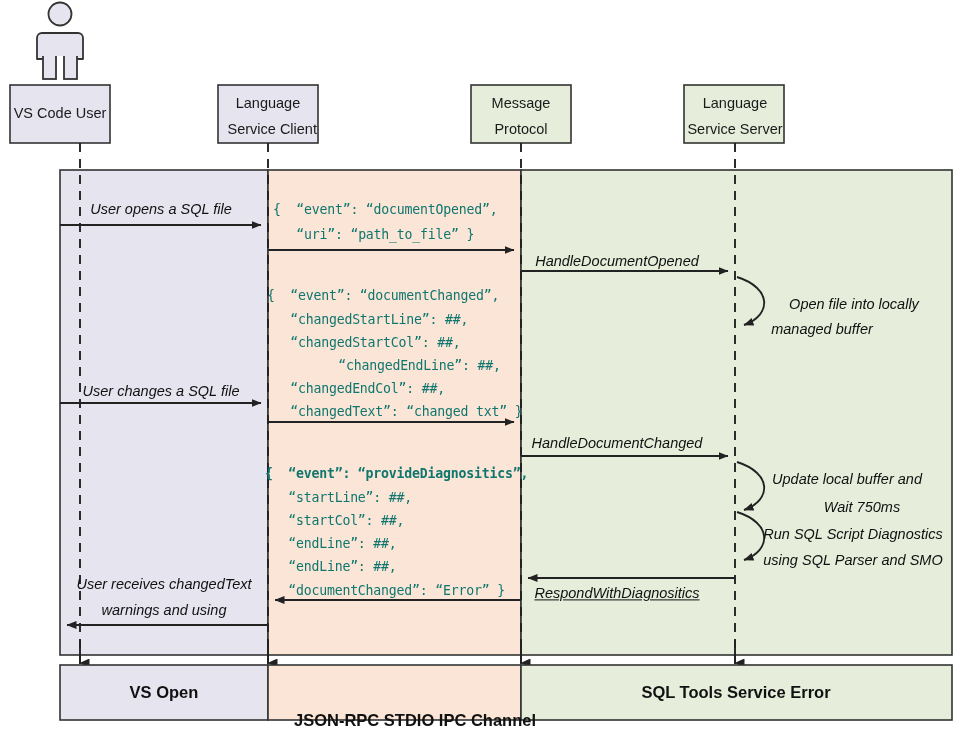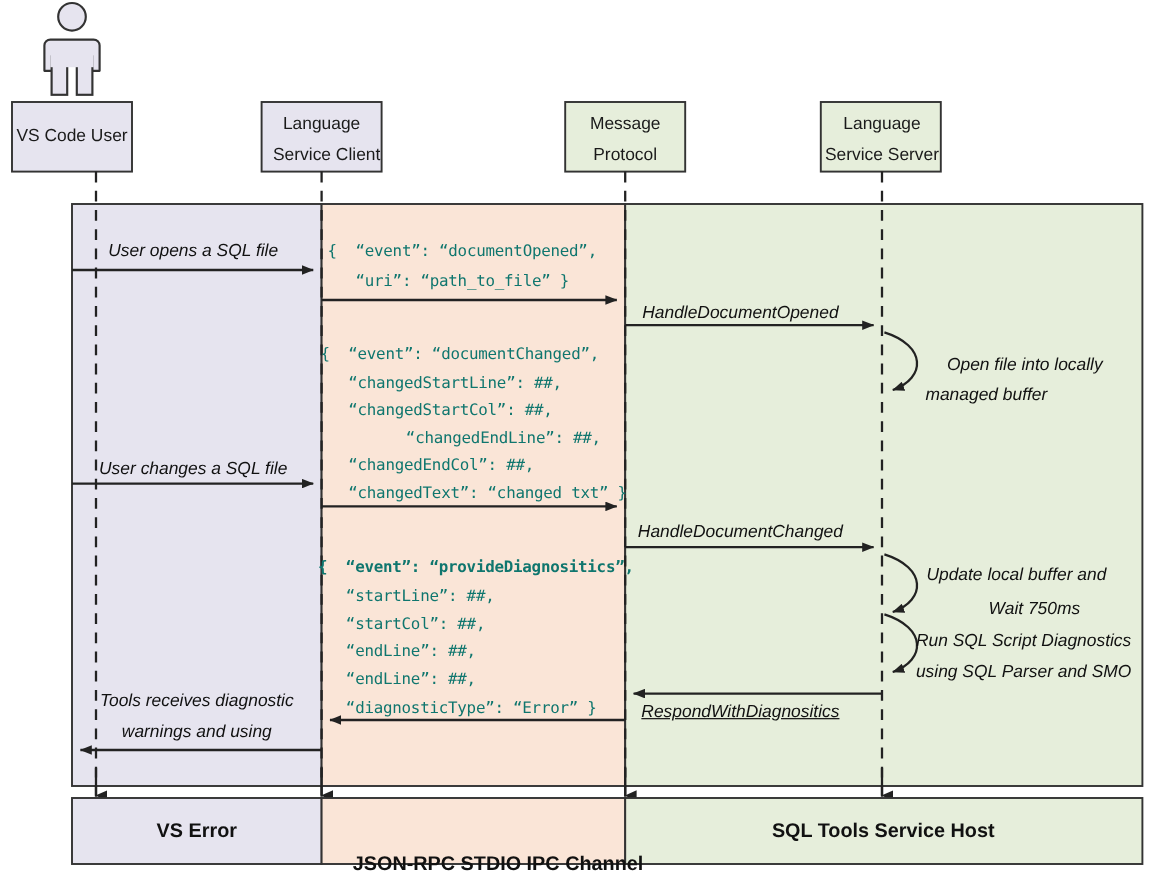--- a/index.html
+++ b/index.html
@@ -147,21 +147,21 @@
   <div class="txt msg-label centered" style="left:161px; top:210px; width:200px;">User opens a SQL file</div>
 
   <div class="txt msg-label centered" style="left:617px; top:262px; width:210px;">HandleDocumentOpened</div>
 
   <div class="txt msg-label centered" style="left:161px; top:392px; width:210px;">User changes a SQL file</div>
 
   <div class="txt msg-label centered" style="left:617px; top:444px; width:220px;">HandleDocumentChanged</div>
 
   <div class="txt msg-label centered" style="left:617px; top:594px; width:230px;text-decoration:underline;">RespondWithDiagnositics</div>
 
-  <div class="txt msg-label centered" style="left:164px; top:585px; width:215px;">Tools receives diagnostic</div>
+  <div class="txt msg-label centered" style="left:164px; top:585px; width:215px;">User receives changedText</div>
   <div class="txt msg-label centered" style="left:164px; top:611px; width:215px;">warnings and using</div>
 
   <div class="txt msg-label centered" style="left:854px; top:305px; width:220px;">Open file into locally</div>
   <div class="txt msg-label centered" style="left:822px; top:330px; width:180px;">managed buffer</div>
 
   <div class="txt msg-label centered" style="left:847px; top:480px; width:230px;">Update local buffer and</div>
   <div class="txt msg-label centered" style="left:862px; top:508px; width:180px;">Wait 750ms</div>
 
   <div class="txt msg-label centered" style="left:853px; top:535px; width:250px;">Run SQL Script Diagnostics</div>
   <div class="txt msg-label centered" style="left:853px; top:561px; width:250px;">using SQL Parser and SMO</div>
@@ -179,20 +179,20 @@
     <div class="txt json-line" style="left:267px; top:382px;">   “changedEndCol”: ##,</div>
     <div class="txt json-line" style="left:267px; top:405px;">   “changedText”: “changed txt” }</div>
   </div>
 
   <div>
     <div class="txt json-line" style="left:265px; top:467px;font-weight:bold;">{  “event”: “provideDiagnositics”,</div>
     <div class="txt json-line" style="left:265px; top:491px;">   “startLine”: ##,</div>
     <div class="txt json-line" style="left:265px; top:514px;">   “startCol”: ##,</div>
     <div class="txt json-line" style="left:265px; top:537px;">   “endLine”: ##,</div>
     <div class="txt json-line" style="left:265px; top:560px;">   “endLine”: ##,</div>
-    <div class="txt json-line" style="left:265px; top:584px;">   “diagnosticType”: “Error” }</div>
+    <div class="txt json-line" style="left:265px; top:584px;">   “documentChanged”: “Error” }</div>
   </div>
 
-  <div class="txt footer-label centered" style="left:164px; top:693px; width:208px;">VS Error</div>
+  <div class="txt footer-label centered" style="left:164px; top:693px; width:208px;">VS Open</div>
   <div class="txt footer-label centered" style="left:394px; top:693px; width:200px;margin-top:28px;">JSON-RPC STDIO IPC Channel</div>
-  <div class="txt footer-label centered" style="left:736px; top:693px; width:431px;">SQL Tools Service Host</div>
+  <div class="txt footer-label centered" style="left:736px; top:693px; width:431px;">SQL Tools Service Error</div>
 
 </div>
 
 </body></html>

